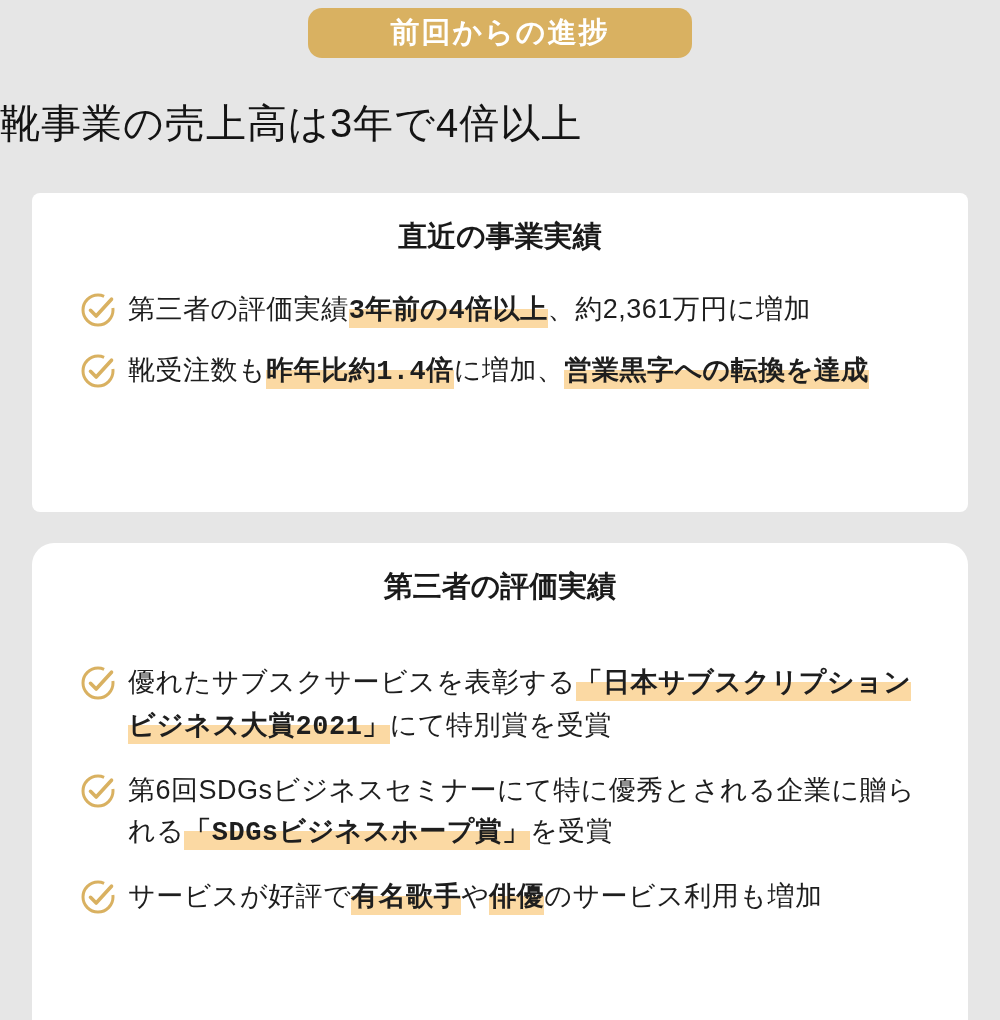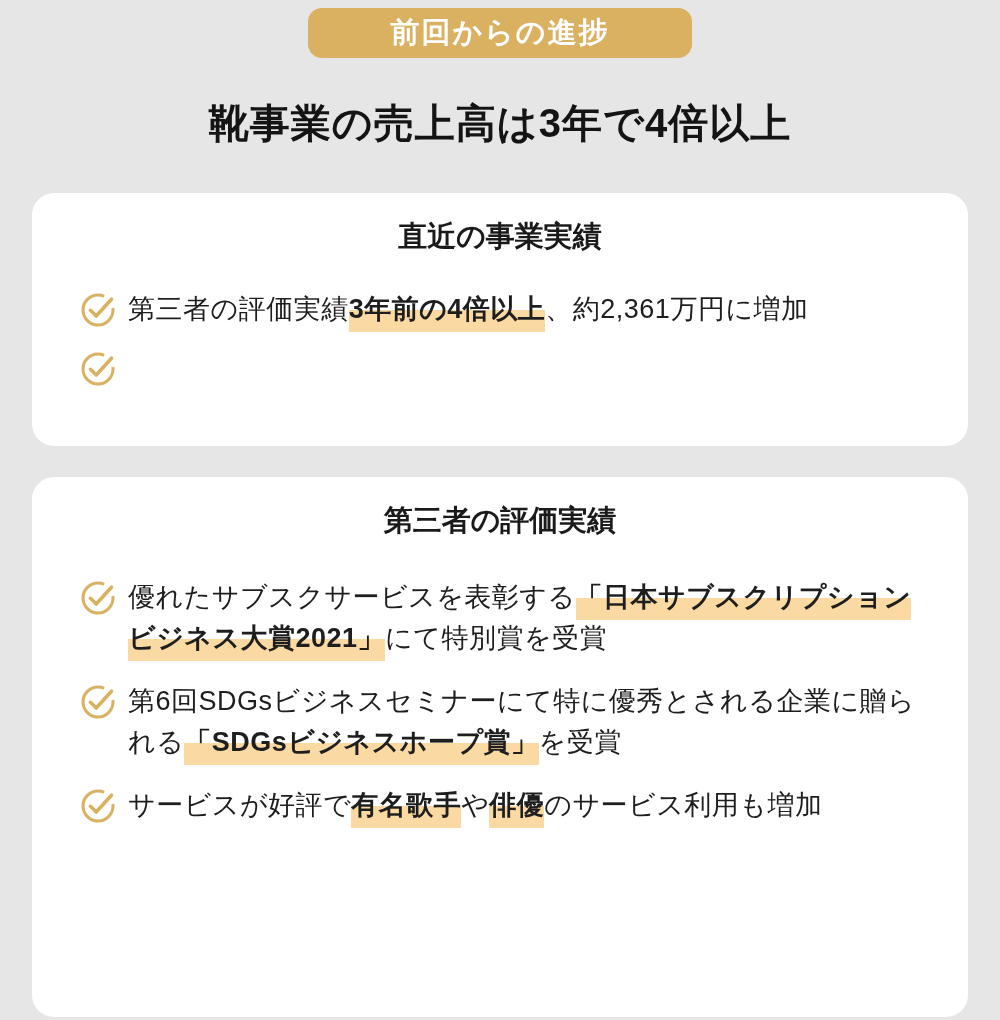--- a/index.html
+++ b/index.html
@@ -27,44 +27,44 @@
     border-radius:14px;
     display:flex;align-items:center;justify-content:center;
   }
   .badge span{
     color:#ffffff;font-size:29px;font-weight:700;letter-spacing:2px;
   }
 
   
   .main-title{
     margin-top:38px;
-    text-align:center;
-    font-size:40px;font-weight:700;letter-spacing:1px;
+    text-align:left;
+    font-size:40px;font-weight:400;letter-spacing:1px;
     color:#141414;
   }
 
   
   .card{
     width:936px;margin-left:32px;
     background:var(--card);
     border-radius:22px;
     padding:24px 48px 30px 48px;
   }
-  .card-1{margin-top:42px;height:253px;}
+  .card-1{margin-top:42px;height:319px;border-radius:8px;}
   .card-2{margin-top:31px;height:540px;}
   .card-title{
     text-align:center;
     font-size:29px;font-weight:700;
     color:#1a1a1a;
   }
   .bullets{
     list-style:none;
     margin-top:32px;
   }
-  .card-2 .bullets{margin-top:36px;}
+  .card-2 .bullets{margin-top:55px;}
   .bullet{
     display:flex;
     align-items:flex-start;
     margin-bottom:18px;
   }
   .card-2 .bullet{margin-bottom:22px;}
   .bullet:last-child{margin-bottom:0;}
   .check{
     flex:0 0 36px;
     width:36px;height:36px;
@@ -74,21 +74,22 @@
     margin-left:12px;
     font-size:27px;
     line-height:41px;
     letter-spacing:0.5px;
     max-width:812px;
   }
   .seg{font-weight:400;}
   .seg-hl{
     font-weight:700;
     background:linear-gradient(to bottom, transparent 42%, var(--hl) 42%, var(--hl) 100%);
-    padding-bottom:8px;
+    padding-bottom:2px;
+    font-family:Liberation Mono, monospace;
   }
 </style>
 </head>
 <body>
 
 <div class="page">
 
   <div class="badge">
     <span>前回からの進捗</span>
   </div>
@@ -105,20 +106,21 @@
           <path d="M7 12.2 L10.8 16 L21 4.8" stroke="#d9b161" stroke-width="2.4" stroke-linecap="round" stroke-linejoin="round" fill="none"></path>
         </svg>
         <p class="bullet-text"><span class="seg">第三者の評価実績</span><span class="seg-hl">3年前の4倍以上</span><span class="seg">、約2,361万円に増加</span></p>
       </li>
 
       <li class="bullet">
         <svg class="check" viewBox="0 0 24 24" fill="none">
           <circle cx="12" cy="12" r="10" stroke="#d9b161" stroke-width="2" stroke-dasharray="51 10" fill="none"></circle>
           <path d="M7 12.2 L10.8 16 L21 4.8" stroke="#d9b161" stroke-width="2.4" stroke-linecap="round" stroke-linejoin="round" fill="none"></path>
         </svg>
+        <p class="bullet-text"><span class="seg">靴受注数も</span><span class="seg-hl">昨年比約1.4倍</span><span class="seg">に増加、</span><span class="seg-hl">営業黒字への転換を達成</span></p>
       </li>
 
 
     </ul>
   </section>
 
   <section class="card card-2">
     <h2 class="card-title">第三者の評価実績</h2>
     <ul class="bullets">
 

